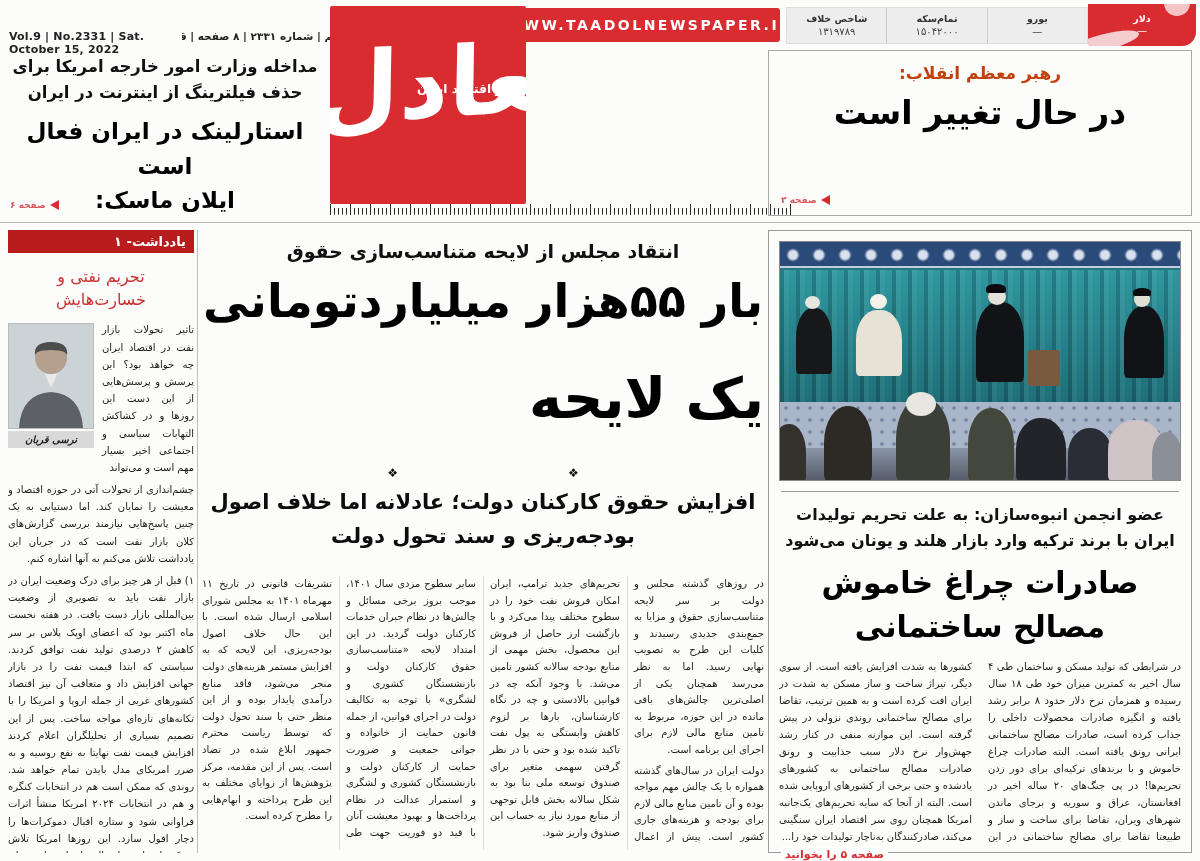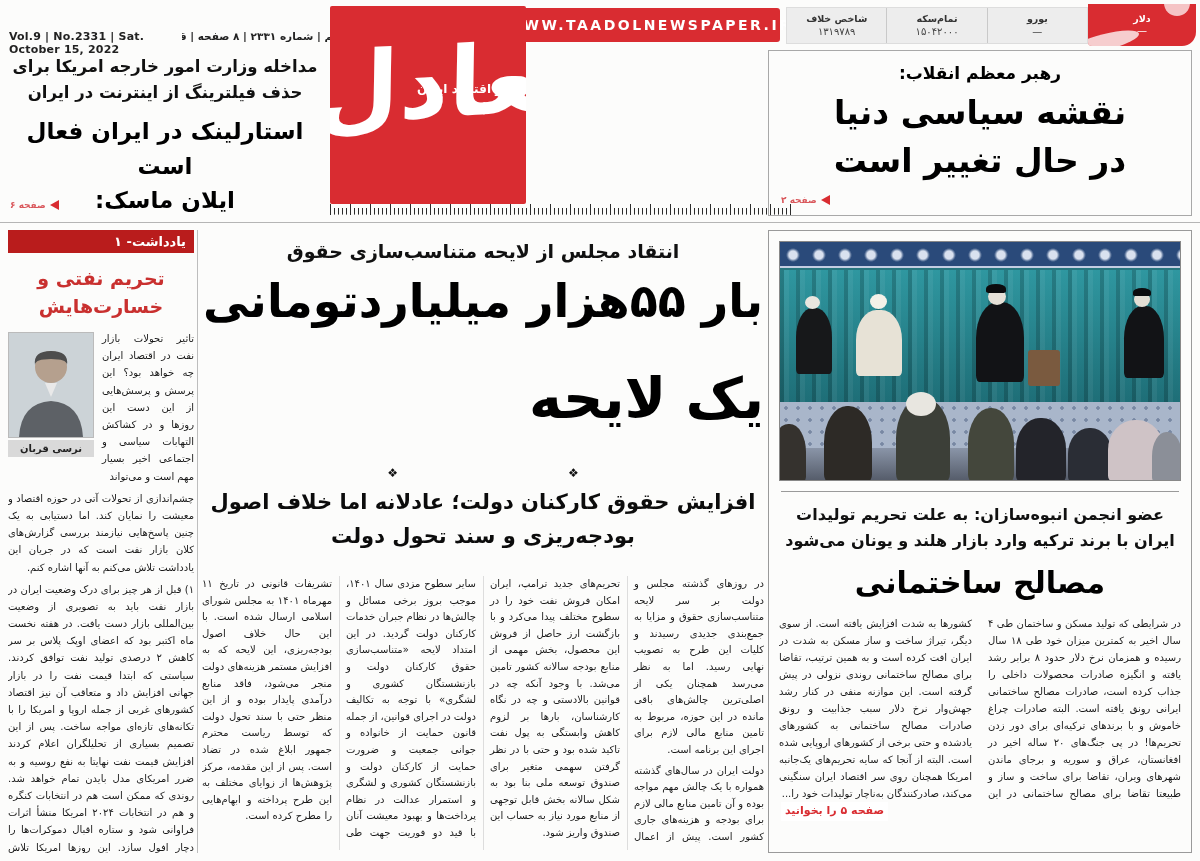--- a/index.html
+++ b/index.html
@@ -61,39 +61,39 @@
     background-position:bottom left, bottom left; background-repeat:no-repeat;
   }
 
   
   .tl-story { left:8px; top:54px; width:314px; height:160px; direction:rtl; text-align:center; }
   .tl-kicker { font-size:16.5px; font-weight:bold; line-height:1.55; color:#111; }
   .tl-head { margin-top:9px; font-size:23px; font-weight:bold; line-height:1.5; color:#000; cursor:pointer; }
 
   
   .tr-story { left:768px; top:50px; width:424px; height:166px; border:1px solid #a8a8a8; direction:rtl; text-align:center; padding-top:12px; }
-  .tr-kicker { font-size:17px; font-weight:bold; color:#000000; }
+  .tr-kicker { font-size:17px; font-weight:bold; color:#c2410c; }
   .tr-head { margin-top:6px; font-size:33px; font-weight:bold; line-height:1.45; color:#000; cursor:pointer; }
 
   .page-ref { position:absolute; display:flex; align-items:center; gap:4px; direction:rtl; cursor:pointer; }
   .page-ref .arrow { width:0; height:0; border-top:5px solid transparent; border-bottom:5px solid transparent; border-right:9px solid #d92c31; }
   .page-ref .ref-text { font-size:9px; font-weight:bold; color:#d9565a; }
 
   .hline-top { left:0; top:222px; width:1200px; height:1px; background:#b5b5b5; }
   .vline-left { left:197px; top:230px; width:1px; height:623px; background:#bdbdbd; }
 
   
   .note-col { left:8px; top:230px; width:186px; height:623px; direction:rtl; overflow:hidden; }
   .note-bar { height:23px; background:#b91c1c; color:#fff; font-size:13px; font-weight:bold; line-height:23px; padding-right:8px; }
-  .note-title { margin:12px 4px 10px; text-align:center; font-size:19px; font-weight:bold; line-height:1.45; color:#c9302f; cursor:pointer; }
+  .note-title { margin:12px 4px 10px; text-align:center; font-size:16px; font-weight:normal; line-height:1.45; color:#c9302f; cursor:pointer; }
   .note-body { font-size:10px; line-height:1.72; text-align:justify; color:#191919; }
   .note-body p { margin-bottom:5px; }
   .note-figure { float:left; width:86px; margin:2px 8px 4px 0; }
   .note-figure .ph { width:86px; height:106px; background:#ccd3d7; border:1px solid #bbb; }
-  .note-figure .cap { margin-top:2px; background:#d9d9d9; font-size:10px; font-weight:bold; text-align:center; line-height:17px; color:#222; }
+  .note-figure .cap { margin-top:2px; background:#d9d9d9; font-size:10px; font-weight:bold; text-align:center; line-height:17px; color:#222;font-style:italic; }
 
   
   .main-col { left:202px; top:230px; width:562px; height:623px; direction:rtl; }
   .main-kicker { position:absolute; top:10px; width:100%; text-align:center; font-size:19px; font-weight:bold; color:#111; }
   .main-h1a { position:absolute; top:44px; width:100%; text-align:center; font-size:46px; font-weight:bold; color:#000; white-space:nowrap; cursor:pointer; }
   .main-h1b { position:absolute; top:136px; width:100%; text-align:right; font-size:56px; font-weight:bold; color:#000; cursor:pointer; }
   .ornaments { position:absolute; top:232px; width:100%; display:flex; justify-content:center; gap:170px; }
   .ornament::before { content:"❖"; font-size:12px; color:#111; }
   .main-subhead { position:absolute; top:256px; width:100%; text-align:center; font-size:21px; font-weight:bold; line-height:1.6; color:#0c0c0c; }
   .main-body {
@@ -173,21 +173,20 @@
     </div>
     <div class="page-ref" style="left:2px; bottom:4px;margin-top:41px;">
       <span class="arrow"></span>
       <span class="ref-text">صفحه ۶</span>
     </div>
   </div>
 
   <div class="abs tr-story">
     <div class="tr-kicker">رهبر معظم انقلاب:</div>
     <div class="tr-head">
-      <div>نقشه سیاسی دنیا</div>
       <div>در حال تغییر است</div>
     </div>
     <div class="page-ref" style="left:12px; bottom:10px;">
       <span class="arrow"></span>
       <span class="ref-text">صفحه ۲</span>
     </div>
   </div>
 
   <div class="abs hline-top"></div>
   <div class="abs vline-left"></div>
@@ -260,20 +259,21 @@
       <div class="aud" style="left:59%; top:176px; width:50px; height:64px; background:#23242a;"></div>
       <div class="aud" style="left:72%; top:186px; width:44px; height:54px; background:#2a2d35;"></div>
       <div class="aud" style="left:82%; top:178px; width:56px; height:62px; background:#cfc3c6;"></div>
       <div class="aud" style="left:93%; top:190px; width:30px; height:50px; background:#8b8f98;"></div>
     </div>
 
     <div class="rb-divider"></div>
 
     <div class="rb-kicker">عضو انجمن انبوه‌سازان: به علت تحریم تولیدات ایران با برند ترکیه وارد بازار هلند و یونان می‌شود</div>
     <div class="rb-head">
+      <div>صادرات چراغ خاموش</div>
       <div>مصالح ساختمانی</div>
     </div>
 
     <div class="rb-body">
       <span>در شرایطی که تولید مسکن و ساختمان طی ۴ سال اخیر به کمترین میزان خود طی ۱۸ سال رسیده و همزمان نرخ دلار حدود ۸ برابر رشد یافته و انگیزه صادرات محصولات داخلی را جذاب کرده است، صادرات مصالح ساختمانی ایرانی رونق یافته است. البته صادرات چراغ خاموش و با برندهای ترکیه‌ای برای دور زدن تحریم‌ها! در پی جنگ‌های ۲۰ ساله اخیر در افغانستان، عراق و سوریه و برجای ماندن شهرهای ویران، تقاضا برای ساخت و ساز و طبیعتا تقاضا برای مصالح ساختمانی در این کشورها به شدت افزایش یافته است. از سوی دیگر، تیراژ ساخت و ساز مسکن به شدت در ایران افت کرده است و به همین ترتیب، تقاضا برای مصالح ساختمانی روندی نزولی در پیش گرفته است. این موازنه منفی در کنار رشد جهش‌وار نرخ دلار سبب جذابیت و رونق صادرات مصالح ساختمانی به کشورهای یادشده و حتی برخی از کشورهای اروپایی شده است. البته از آنجا که سایه تحریم‌های یک‌جانبه امریکا همچنان روی سر اقتصاد ایران سنگینی می‌کند، صادرکنندگان به‌ناچار تولیدات خود را...</span>
       <div class="rb-pageref">صفحه ۵ را بخوانید</div>
     </div>
   </div>
 
 </div>

